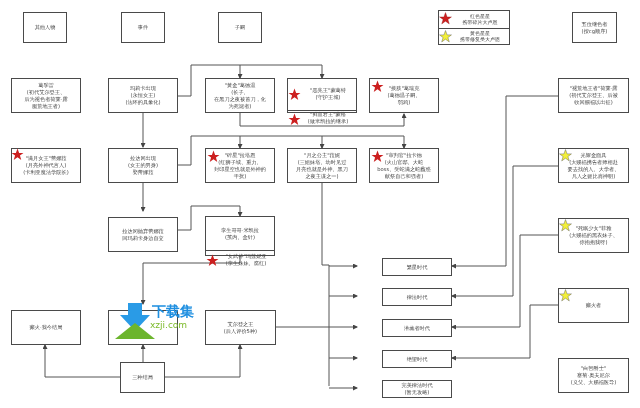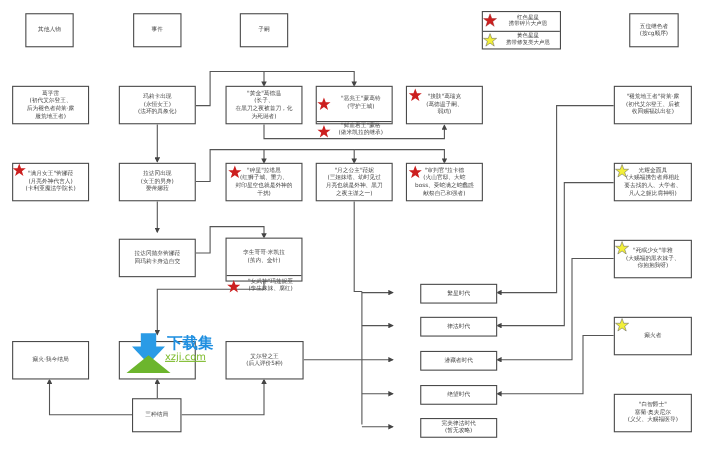--- a/index.html
+++ b/index.html
@@ -14,21 +14,21 @@
           justify-content: center; text-align: center; position: relative; padding-left: 12px; white-space: pre-line; }
   .node.split .half + .half { border-top: 1px solid #4a4a4a; }
   .star { position: absolute; width: 13px; height: 13px; }
   .legend { position: absolute; box-sizing: border-box; border: 1px solid #4a4a4a; background:#fff; font-size: 5px; color:#444; }
   .legend .row { position: relative; height: 50%; box-sizing: border-box; display:flex; align-items:center; justify-content:center;
           text-align:center; white-space: pre-line; line-height: 6.5px; padding-left: 12px; }
   .legend .row + .row { border-top: 1px solid #4a4a4a; }
   .watermark { position: absolute; left: 112px; top: 301px; width: 120px; height: 40px; }
   .wm-text { position: absolute; left: 152px; top: 303px; font-size: 14px; font-weight: bold; color: #1f8fe0;
           font-family: "DejaVu Sans", sans-serif; letter-spacing: 0px; }
-  .wm-url { position: absolute; left: 150px; top: 320px; font-size: 9px; color: #7cba2a; font-family: "DejaVu Sans", sans-serif; text-decoration: underline; }
+  .wm-url { position: absolute; left: 150px; top: 320px; font-size: 9px; color: #7cba2a; font-family: "DejaVu Sans", sans-serif; }
 </style>
 </head>
 <body>
 
 <div id="stage">
 
   <svg width="640" height="408" style="position:absolute;left:0;top:0">
     <defs>
       <marker id="arr" markerWidth="5" markerHeight="5" refX="4" refY="2.5" orient="auto">
         <path d="M0,0 L5,2.5 L0,5 z" fill="#444"></path>

